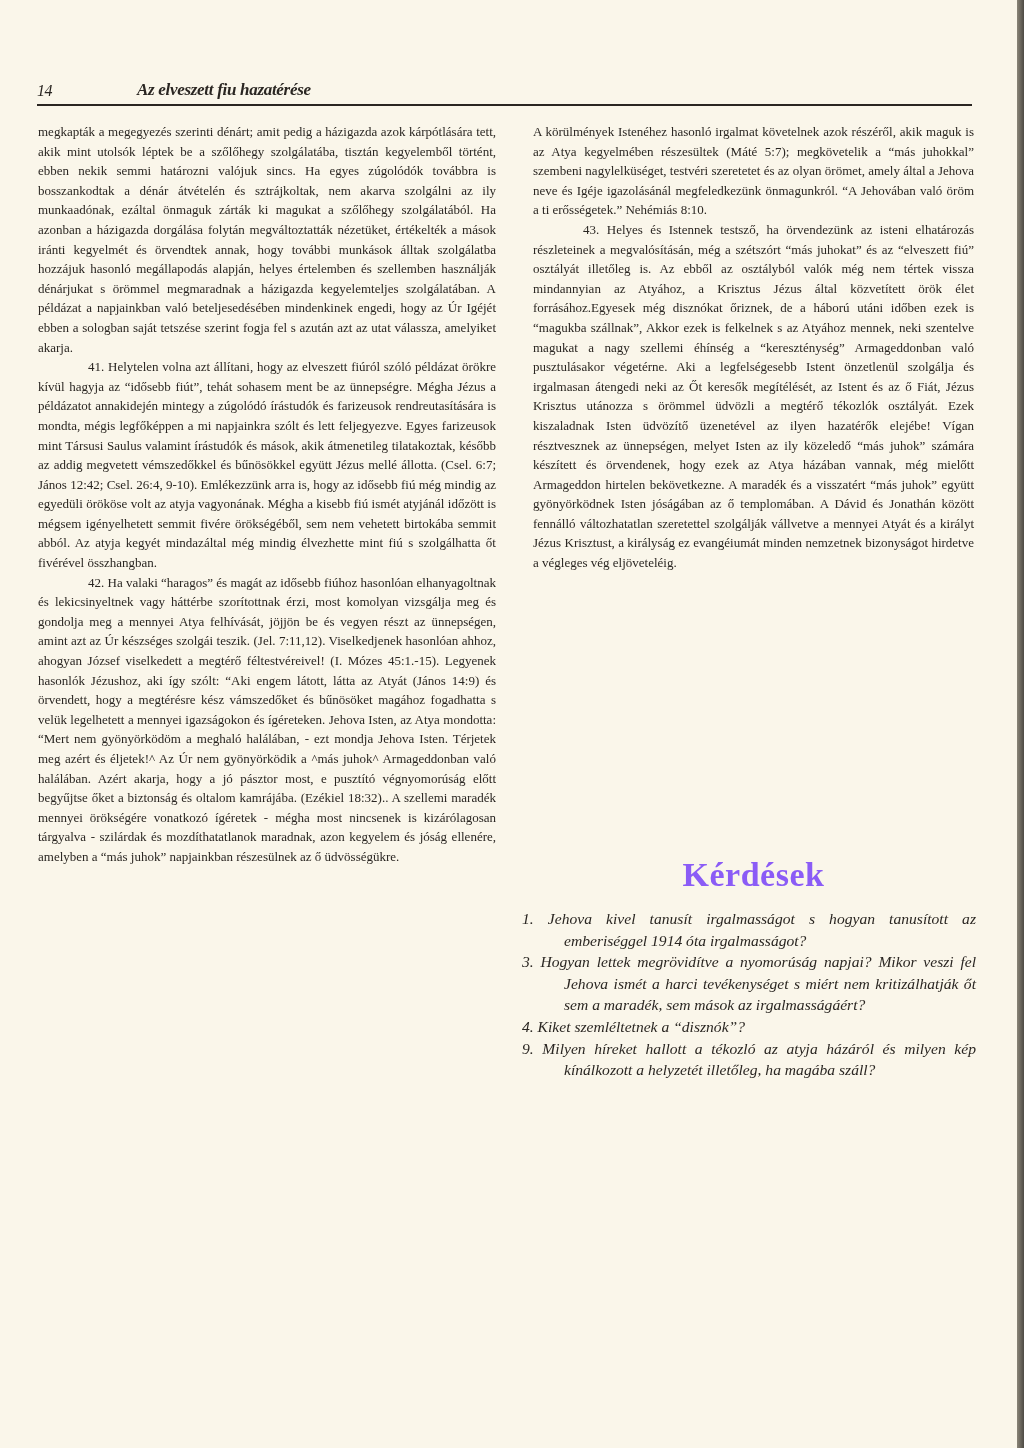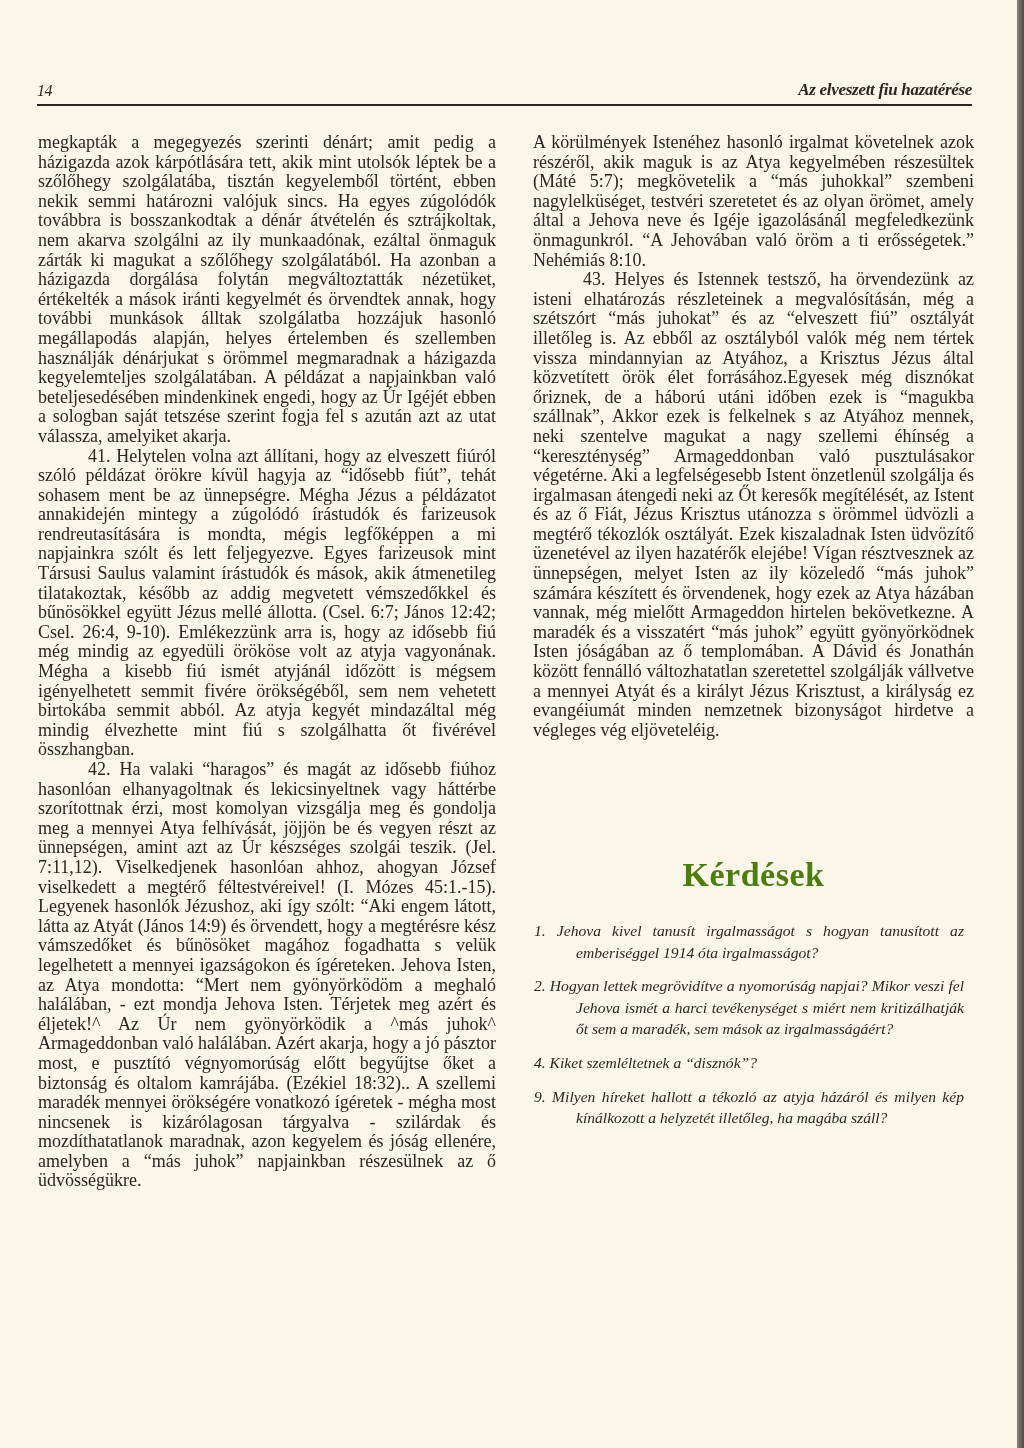--- a/index.html
+++ b/index.html
@@ -15,49 +15,49 @@
     background: linear-gradient(to right, #8a8578, #4d4a44);
   }
   .header {
     position: absolute; left: 37px; top: 80px; width: 935px; height: 22px;
   }
   .page-num {
     position: absolute; left: 0; top: 2px;
     font-style: italic; font-size: 16px; letter-spacing: -0.5px;
   }
   .running-title {
-    position: absolute; left: 0; right: 0; top: 0; text-align: right;
+    position: absolute; left: 0; right: 0; top: 0; text-align: left;
     font-style: italic; font-weight: bold; font-size: 17px; letter-spacing: -0.3px;
     padding-left: 100px;
   }
   .header-rule {
     position: absolute; left: 37px; top: 104px; width: 935px; height: 2px; background: #2a2622;
   }
   .col {
-    position: absolute; top: 133px;
-    font-size: 18px; line-height: 19.6px;
+    position: absolute; top: 122px;
+    font-size: 13px; line-height: 19.6px;
     text-align: justify; text-align-last: auto;
   }
   .col-left { left: 38px; width: 458px; }
   .col-right { left: 533px; width: 441px; }
   .col p { margin: 0; text-indent: 0; }
   .col p.para { text-indent: 50px; }
   .section-heading {
     position: absolute; left: 533px; width: 441px; top: 856px;
     text-align: center; font-weight: bold; font-size: 34px; letter-spacing: 0.5px;
-    color: #4d7c0f;
+    color: #8b5cf6;
   }
   .questions {
     position: absolute; left: 516px; top: 908px; width: 460px;
     font-style: italic; font-size: 15.6px; line-height: 21.6px;
     margin: 0; padding: 0; list-style: none;
   }
   .questions li {
     padding-left: 48px; text-indent: -42px; text-align: justify;
-    margin: 12px;
+    margin: 0;
   }
 </style>
 </head>
 <body>
 
 <div class="edge-shadow"></div>
 
 <div class="header">
   <span class="page-num">14</span>
   <div class="running-title">Az elveszett fiu hazatérése</div>
@@ -72,16 +72,16 @@
 
 <div class="col col-right">
   <p>A körülmények Istenéhez hasonló irgalmat követelnek azok részéről, akik maguk is az Atya kegyelmében részesültek (Máté 5:7); megkövetelik a “más juhokkal” szembeni nagylelküséget, testvéri szeretetet és az olyan örömet, amely által a Jehova neve és Igéje igazolásánál megfeledkezünk önmagunkról. “A Jehovában való öröm a ti erősségetek.” Nehémiás 8:10.</p>
   <p class="para">43. Helyes és Istennek testsző, ha örvendezünk az isteni elhatározás részleteinek a megvalósításán, még a szétszórt “más juhokat” és az “elveszett fiú” osztályát illetőleg is. Az ebből az osztályból valók még nem tértek vissza mindannyian az Atyához, a Krisztus Jézus által közvetített örök élet forrásához.Egyesek még disznókat őriznek, de a háború utáni időben ezek is “magukba szállnak”, Akkor ezek is felkelnek s az Atyához mennek, neki szentelve magukat a nagy szellemi éhínség a “kereszténység” Armageddonban való pusztulásakor végetérne. Aki a legfelségesebb Istent önzetlenül szolgálja és irgalmasan átengedi neki az Őt keresők megítélését, az Istent és az ő Fiát, Jézus Krisztus utánozza s örömmel üdvözli a megtérő tékozlók osztályát. Ezek kiszaladnak Isten üdvözítő üzenetével az ilyen hazatérők elejébe! Vígan résztvesznek az ünnepségen, melyet Isten az ily közeledő “más juhok” számára készített és örvendenek, hogy ezek az Atya házában vannak, még mielőtt Armageddon hirtelen bekövetkezne. A maradék és a visszatért “más juhok” együtt gyönyörködnek Isten jóságában az ő templomában. A Dávid és Jonathán között fennálló változhatatlan szeretettel szolgálják vállvetve a mennyei Atyát és a királyt Jézus Krisztust, a királyság ez evangéiumát minden nemzetnek bizonyságot hirdetve a végleges vég eljöveteléig.</p>
 </div>
 
 <div class="section-heading">Kérdések</div>
 
 <ol class="questions">
   <li>1. Jehova kivel tanusít irgalmasságot s hogyan tanusított az emberiséggel 1914 óta irgalmasságot?</li>
-  <li>2. Hogyan lettek megrövidítve a nyomorúság napjai? Mikor veszi fel Jehova ismét a harci tevékenységet s miért nem kritizálhatják őt sem a maradék, sem mások az irgalmasságáért?</li>
+  <li>3. Hogyan lettek megrövidítve a nyomorúság napjai? Mikor veszi fel Jehova ismét a harci tevékenységet s miért nem kritizálhatják őt sem a maradék, sem mások az irgalmasságáért?</li>
   <li>4. Kiket szemléltetnek a “disznók”?</li>
   <li>9. Milyen híreket hallott a tékozló az atyja házáról és milyen kép kínálkozott a helyzetét illetőleg, ha magába száll?</li>
 </ol>
 
 </body></html>

